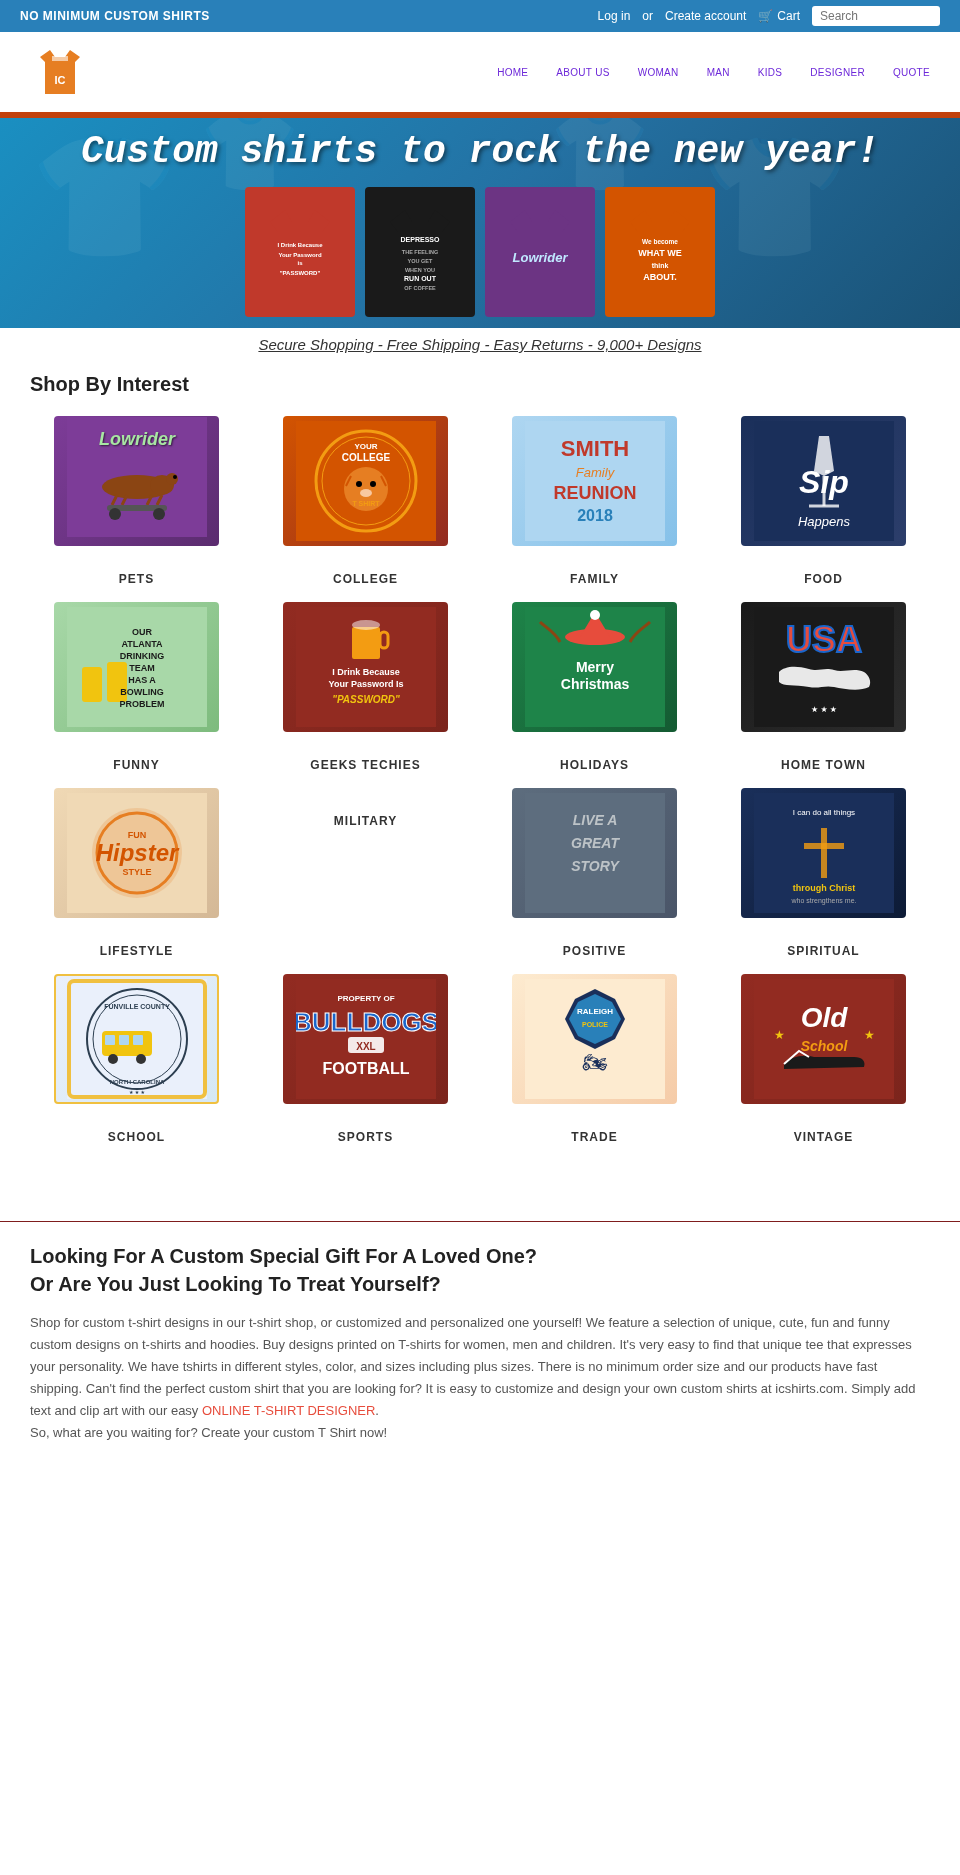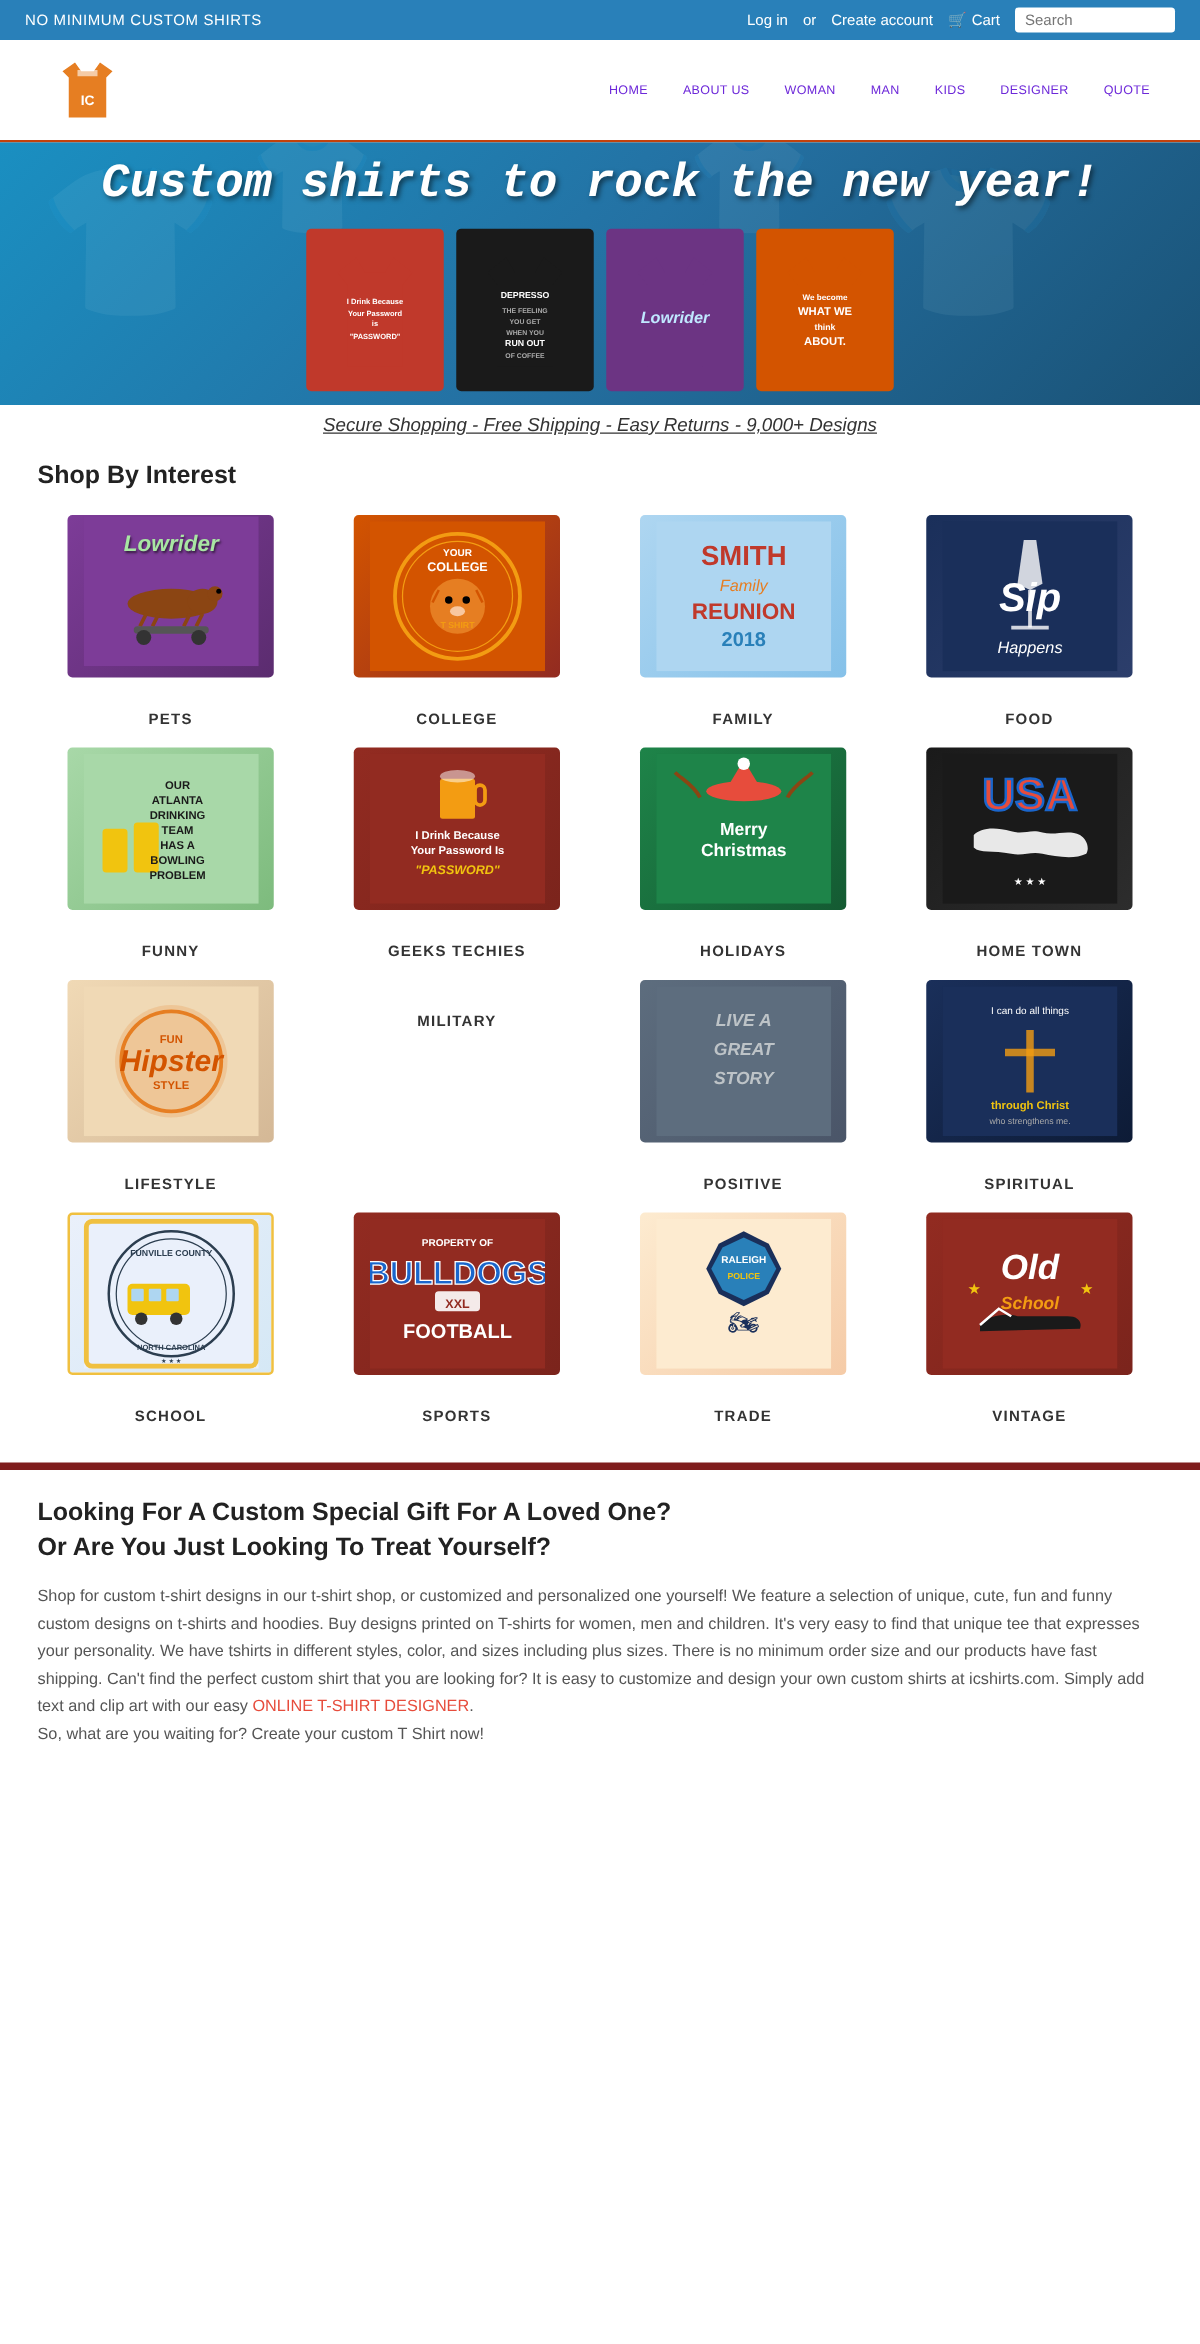--- a/index.html
+++ b/index.html
@@ -8,36 +8,36 @@
     
     .top-bar {
       background: #2980b9;
       color: #fff;
       font-size: 12px;
       padding: 6px 20px;
       display: flex;
       align-items: center;
       justify-content: space-between;
     }
-    .top-bar-left { font-weight: normal; letter-spacing: 0.5px; }
+    .top-bar-left { font-weight: bold; letter-spacing: 0.5px; }
     .top-bar-right { display: flex; align-items: center; gap: 12px; padding-left: 20px; }
     .top-bar-right a { color: #fff; text-decoration: none; font-size: 12px; }
     .cart-icon-area { display: flex; align-items: center; gap: 4px; color: #fff; font-size: 12px; }
     .search-box {
       border: none; border-radius: 3px; padding: 3px 8px; font-size: 12px;
       width: 128px; outline: none;
     }
 
     
     .header {
       display: flex;
       align-items: center;
       justify-content: space-between;
-      padding: 10px 40px;
-      border-bottom: 2px solid #c2410c;
+      padding: 10px 30px;
+      border-bottom: 6px solid #c2410c;
     }
     .logo-area { display: flex; align-items: center; gap: 8px; }
     nav { display: flex; gap: 28px; align-items: center; }
     nav a {
       text-decoration: none; color: #6d28d9; font-size: 10px; font-weight: 500;
       letter-spacing: 0.3px;
     }
 
     
     .hero-banner {
@@ -126,21 +126,22 @@
 
     .cat-inner-text {
       color: #fff; font-weight: bold; text-align: center; font-size: 13px;
       line-height: 1.3; padding: 6px; text-shadow: 1px 1px 2px rgba(0,0,0,0.6);
     }
     .cat-pets .cat-inner-text { color: #a8e6a3; font-style: italic; font-size: 22px; }
 
     
     .bottom-section {
       padding: 20px 30px 30px;
-      border-top: 6px solid #7f1d1d;
+      border-top: 1px solid #7f1d1d;
+      margin-top: 47px;
     }
     .bottom-title {
       font-size: 20px; font-weight: bold; color: #222;
       line-height: 1.4; margin-bottom: 14px;
     }
     .bottom-body {
       font-size: 13px; color: #555; line-height: 1.7;
     }
     .bottom-body .link-text { color: #e74c3c; text-decoration: none; }
   </style>

